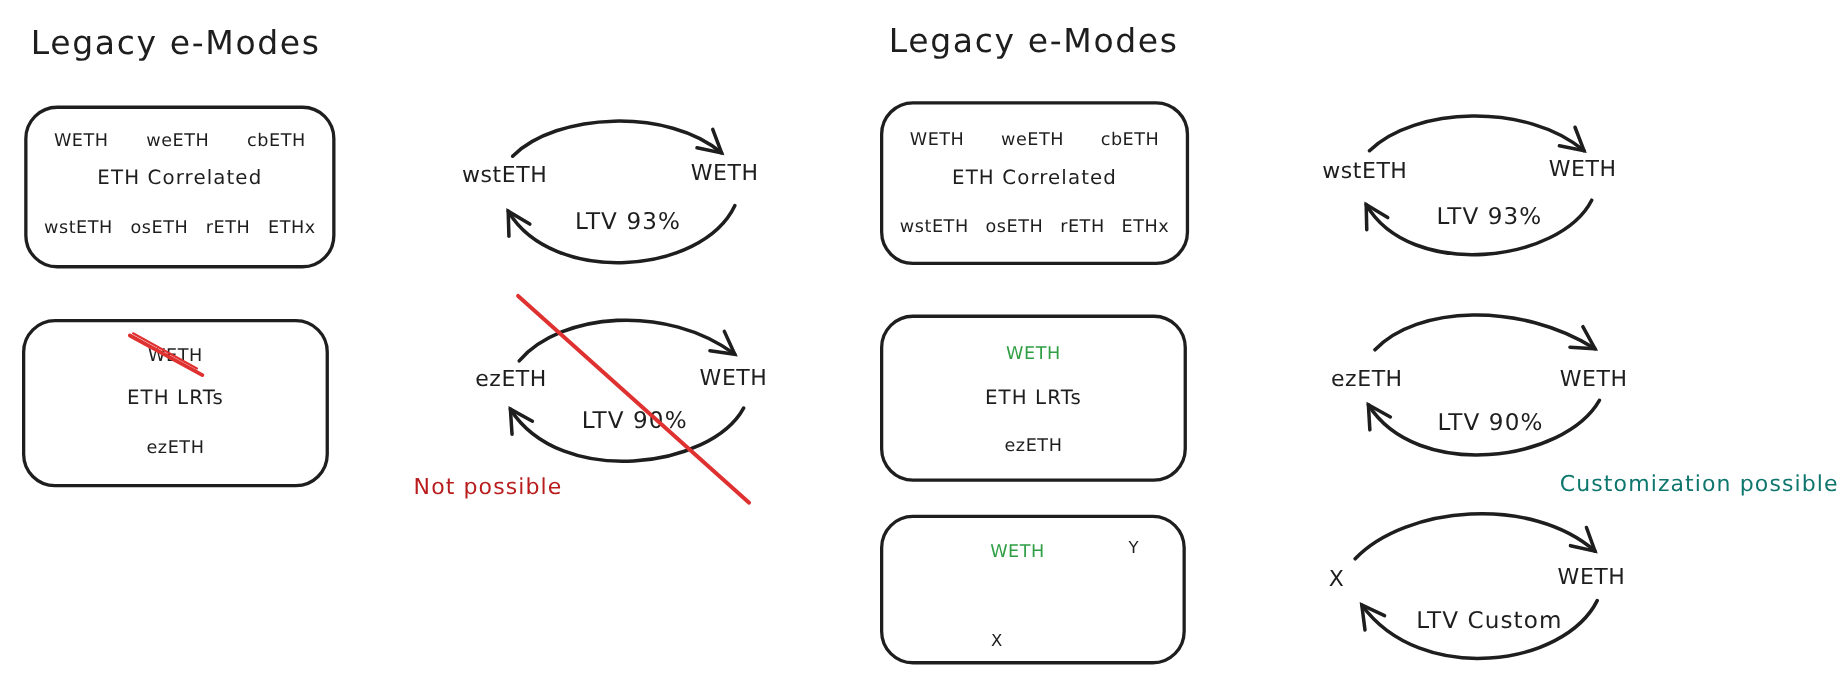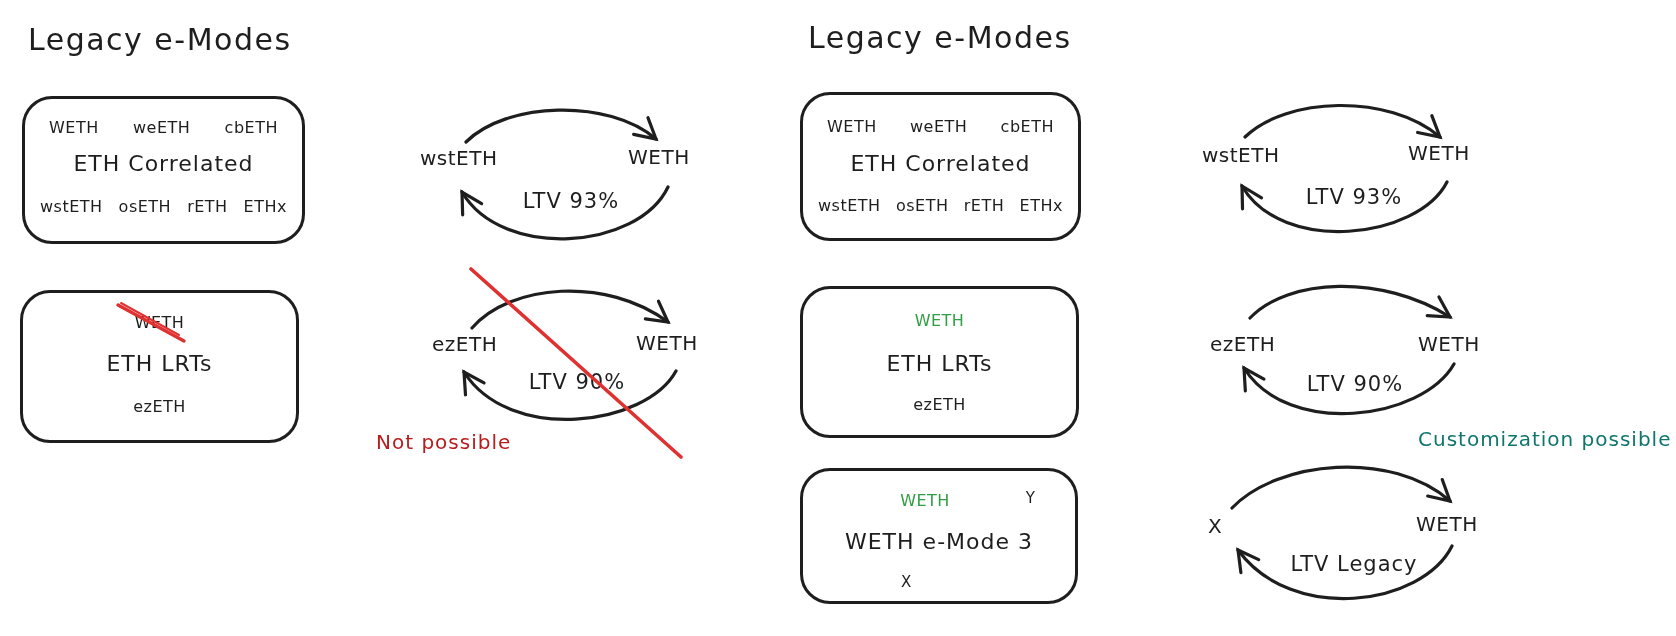--- a/index.html
+++ b/index.html
@@ -6,21 +6,21 @@
   .canvas{
     position:relative;width:1676px;height:636px;background:#ffffff;overflow:hidden;
     font-family:"DejaVu Sans","Liberation Sans",sans-serif;color:#1e1e1e;
   }
   .title{position:absolute;font-size:30px;letter-spacing:1.5px;white-space:nowrap;}
   .sbox{position:absolute;border:3px solid #1e1e1e;border-radius:30px;background:#ffffff;}
   .brow{position:absolute;left:0;right:0;white-space:nowrap;}
   .brow.center{text-align:center;}
   .brow.spread{display:flex;justify-content:space-between;}
   .tok{font-size:16px;letter-spacing:0.5px;}
-  .mainlabel{font-size:22px;letter-spacing:1px;}
+  .mainlabel{font-size:18px;letter-spacing:1px;}
   .green{color:#2f9e44;}
   .agroup{position:absolute;width:300px;}
   .agroup svg{position:absolute;left:0;top:0;}
   .agroup .apath{fill:none;stroke:#1e1e1e;stroke-width:3.2px;stroke-linecap:round;}
   .alabel{position:absolute;font-size:20px;letter-spacing:0.5px;white-space:nowrap;}
   .altv{position:absolute;left:12px;right:0;text-align:center;font-size:21px;letter-spacing:1px;white-space:nowrap;}
   .annotation{position:absolute;font-size:20px;letter-spacing:1px;white-space:nowrap;}
   .annotation.red{color:#b91c1c;}
   .annotation.green{color:#0f766e;}
   .strike-svg,.cross-svg{position:absolute;}
@@ -110,21 +110,20 @@
 
   <div class="sbox" style="left:800px;top:286px;width:273px;height:146px">
     <div class="brow center tok green" style="top:22px">WETH</div>
     <div class="brow center mainlabel" style="top:62px">ETH LRTs</div>
     <div class="brow center tok" style="top:106px">ezETH</div>
   </div>
 
   <div class="sbox" style="left:800px;top:468px;width:272px;height:130px">
     <div class="brow center tok green" style="top:20px;transform:translateX(-14px)">WETH</div>
     <div style="position:absolute;right:40px;top:18px;font-size:15px">Y</div>
-    <div class="brow center mainlabel" style="top:58px">WETH e-Mode 3</div>
     <div style="position:absolute;left:98px;top:102px;font-size:15px">X</div>
   </div>
 
   <div class="agroup" style="left:1190px;top:85px;height:170px">
     <svg width="300" height="176" viewBox="0 0 300 176">
       <path class="apath" d="M 55,52 C 96,12 198,8 250,52" marker-end="url(#ah)"></path>
       <path class="apath" d="M 257,97 C 228,154 92,170 52,101" marker-end="url(#ah)"></path>
     </svg>
     <div class="alabel" style="left:12px;top:58px">wstETH</div>
     <div class="alabel" style="left:218px;top:56px">WETH</div>
@@ -143,16 +142,16 @@
 
   <div class="annotation green" style="left:1418px;top:427px">Customization possible</div>
 
   <div class="agroup" style="left:1190px;top:438px;height:182px">
     <svg width="300" height="190" viewBox="0 0 300 190">
       <path class="apath" d="M 42,70 C 88,22 202,12 260,63" marker-end="url(#ah)"></path>
       <path class="apath" d="M 262,108 C 232,168 102,186 48,112" marker-end="url(#ah)"></path>
     </svg>
     <div class="alabel" style="left:18px;top:76px">X</div>
     <div class="alabel" style="left:226px;top:74px">WETH</div>
-    <div class="altv" style="top:114px;padding-left:16px">LTV Legacy</div>
+    <div class="altv" style="top:114px;padding-left:16px">LTV Custom</div>
   </div>
 
 </div>
 
 </body></html>

